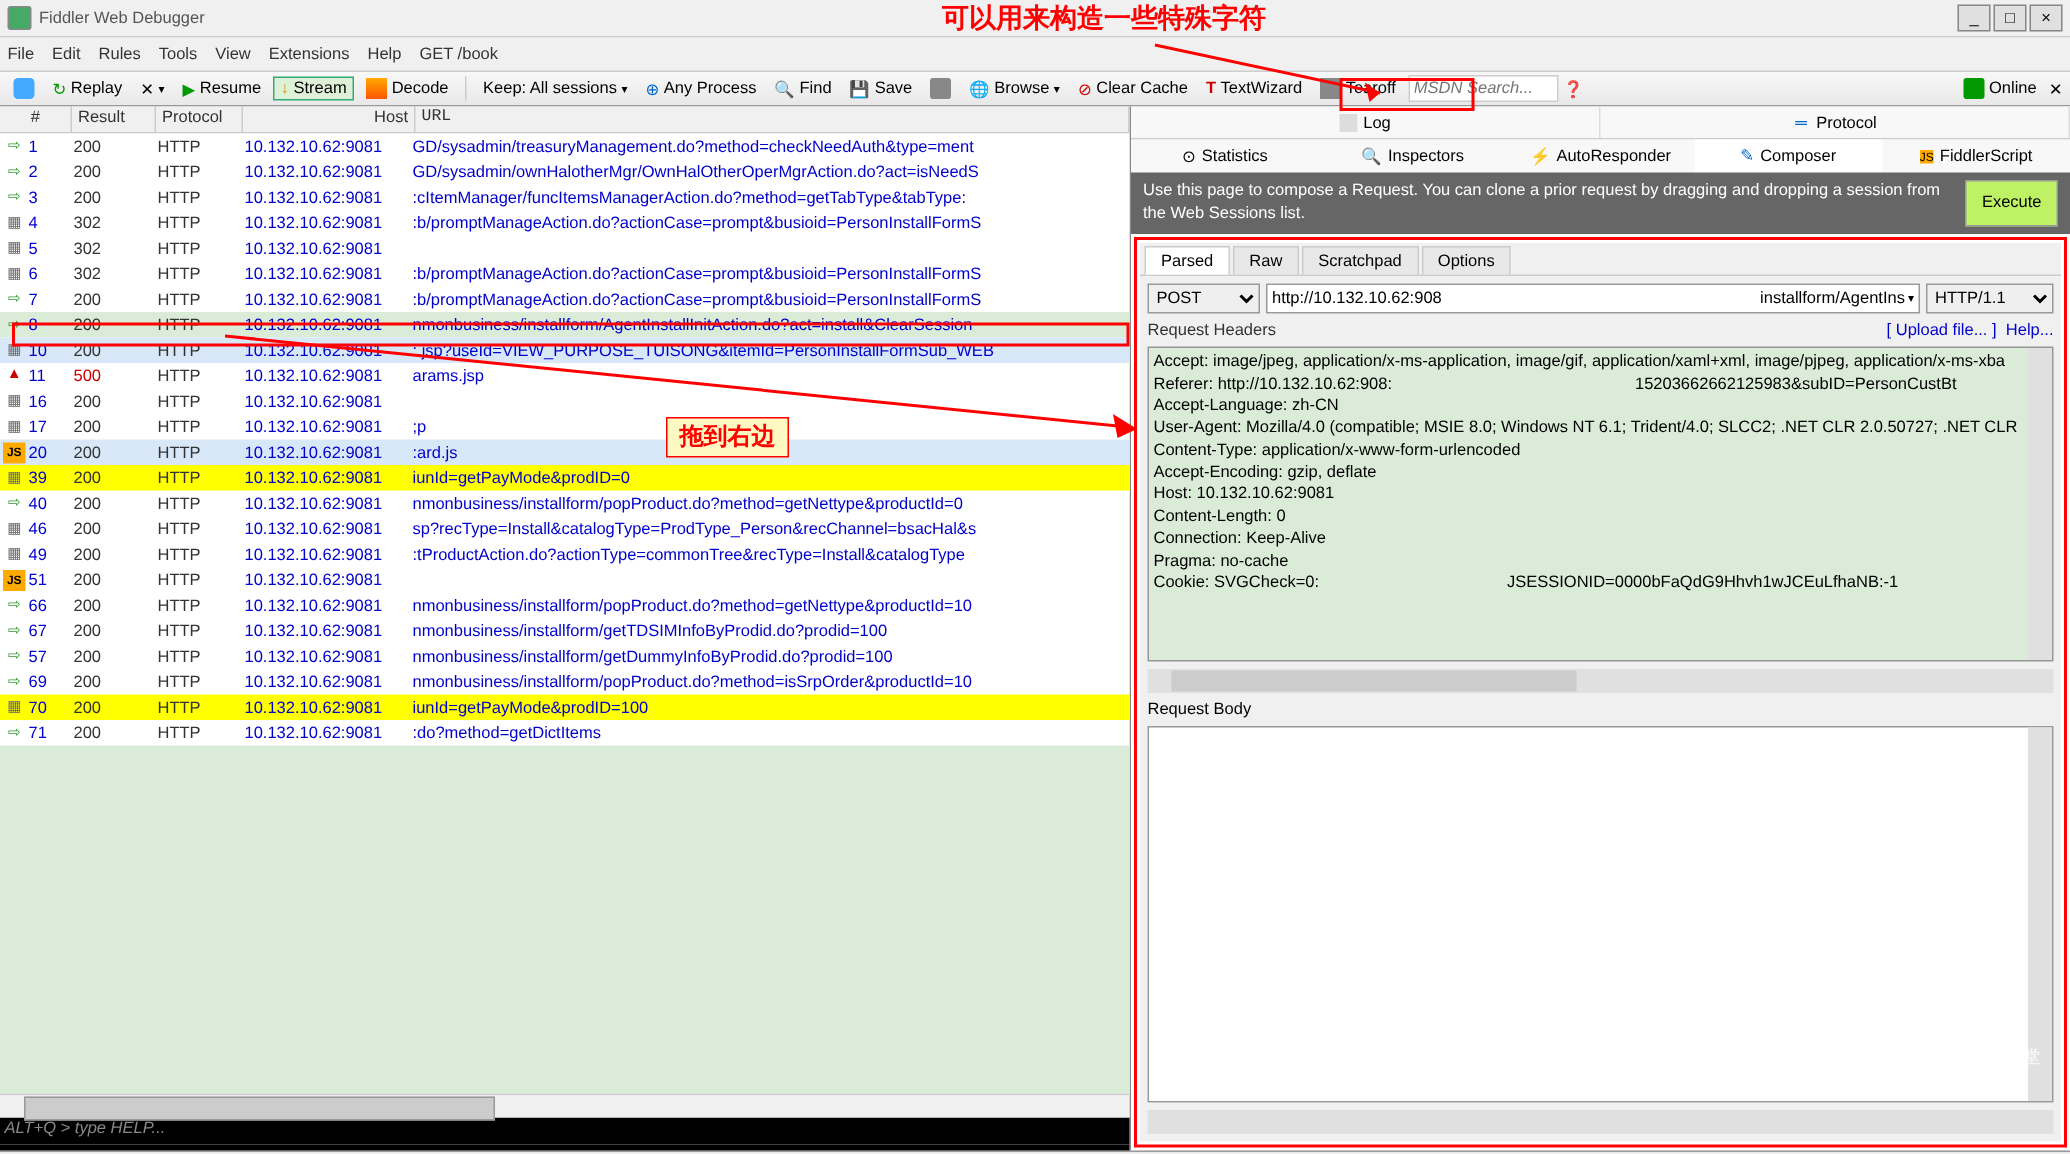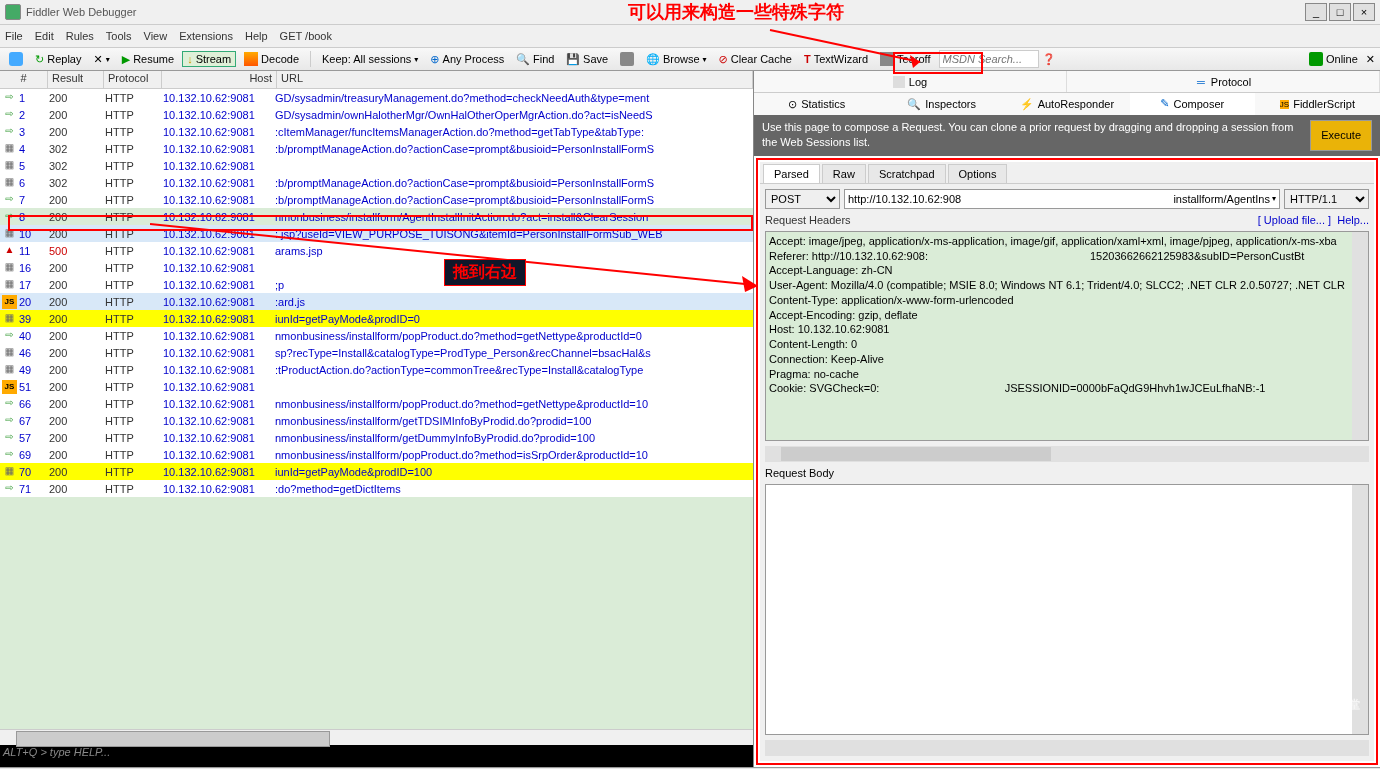--- a/index.html
+++ b/index.html
@@ -21,21 +21,21 @@
 .searchbox { width: 100px; height: 18px; border: 1px solid #ccc; padding: 0 3px; color: #888; font-style: italic; }
 .highlight-box { border: 2px solid #ff0000; position: absolute; pointer-events: none; z-index: 50; }
 .main { display: flex; height: 696px; }
 .left-panel { width: 754px; display: flex; flex-direction: column; border-right: 1px solid #888; }
 .sessions-header { height: 18px; background: #f0f0f0; border-bottom: 1px solid #ccc; display: flex; }
 .sessions-header div { border-right: 1px solid #ccc; padding: 1px 4px; color: #333; }
 .sh-num { width: 48px; text-align: center; }
 .sh-result { width: 56px; }
 .sh-proto { width: 58px; }
 .sh-host { width: 115px; text-align: right; padding-right: 8px; }
-.sh-url { flex: 1; }
+.sh-url { flex: 1; font-family: Liberation Mono, monospace; }
 .sessions-list { flex: 1; overflow: hidden; background: #fff; position: relative; }
 .row { height: 17px; display: flex; align-items: center; }
 .row .ricon { width: 15px; height: 14px; margin: 0 2px; display: inline-block; }
 .row .rnum { width: 30px; color: #0000cc; }
 .row .rres { width: 56px; color: #333; }
 .row .rproto { width: 58px; color: #333; }
 .row .rhost { width: 112px; color: #0000cc; text-align: left; }
 .row .rurl { flex: 1; color: #0000cc; overflow: hidden; white-space: nowrap; }
 .row.yellow { background: #ffff00; }
 .row.sel-blue { background: #d8e8f8; }
@@ -48,21 +48,21 @@
 .quickexec { height: 18px; background: #000; color: #888; padding: 1px 3px; font-style: italic; }
 .right-panel { flex: 1; display: flex; flex-direction: column; }
 .rtabs1 { height: 22px; display: flex; background: #f8f8f8; border-bottom: 1px solid #ccc; }
 .rtab { flex: 1; text-align: center; padding: 3px 4px; border-right: 1px solid #ddd; display: flex; align-items: center; justify-content: center; gap: 4px; }
 .rtab .ti { width: 12px; height: 12px; display: inline-block; }
 .rtabs2 { height: 22px; display: flex; background: #f8f8f8; }
 .rtab2 { flex: 1; text-align: center; padding: 3px 4px; display: flex; align-items: center; justify-content: center; gap: 4px; }
 .rtab2.active { background: #fff; border-bottom: 1px solid #fff; }
 .composer-tip { background: #666; color: #fff; padding: 5px 8px; display: flex; }
 .composer-tip .text { flex: 1; line-height: 1.4; }
-.composer-tip .exec { background: #eab308; color: #000; padding: 4px 10px; border: 1px solid #999; margin-left: 5px; }
+.composer-tip .exec { background: #bef264; color: #000; padding: 4px 10px; border: 1px solid #999; margin-left: 5px; }
 .composer-tabs { height: 22px; display: flex; background: #f0f0f0; border-bottom: 1px solid #ccc; padding-left: 3px; }
 .ctab { padding: 3px 10px; border: 1px solid #ccc; border-bottom: none; background: #e8e8e8; margin-right: 2px; margin-top: 2px; }
 .ctab.active { background: #fff; }
 .composer-body { flex: 1; padding: 5px; background: #f0f0f0; display: flex; flex-direction: column; gap: 5px; }
 .composer-row1 { display: flex; gap: 4px; align-items: center; }
 .composer-row1 select { height: 20px; border: 1px solid #999; font-size: 11px; padding: 1px; }
 .composer-row1 .url { flex: 1; height: 20px; border: 1px solid #999; padding: 1px 3px; display: flex; align-items: center; overflow: hidden; white-space: nowrap; background: #fff; }
 .req-headers-label { display: flex; }
 .req-headers-label .lbl { flex: 1; color: #333; }
 .req-headers-label .links { color: #0000cc; }
@@ -468,21 +468,21 @@
             <div class="sb"></div>
           </div>
         <div class="body-hscroll"></div>
       </div>
     </div>
   </div>
 </div>
 
 <div class="highlight-box" style="left:8px; top:215px; width:745px; height:16px;"></div>
 
-<div style="position:absolute; left:444px; top:259px; background:#0f172a; border:1px solid #f00; padding:2px 8px; color:#f00; font-size:16px; font-weight:bold; z-index:90;">拖到右边</div>
+<div style="position:absolute; left:444px; top:278px; background:#fef9c3; border:1px solid #f00; padding:2px 8px; color:#f00; font-size:16px; font-weight:bold; z-index:90;">拖到右边</div>
 
 <svg class="arrow-red" style="left:620px; top:20px; width:320px; height:60px;">
   <line class="arrow-line" x1="150" y1="10" x2="300" y2="42"></line>
   <polygon points="300,42 290,35 293,48" fill="#ff0000"></polygon>
 </svg>
 
 <svg class="arrow-red" style="left:150px; top:222px; width:620px; height:80px;">
   <line class="arrow-line" x1="0" y1="2" x2="605" y2="63"></line>
   <polygon points="608,64 592,54 595,70" fill="#ff0000"></polygon>
 </svg>

